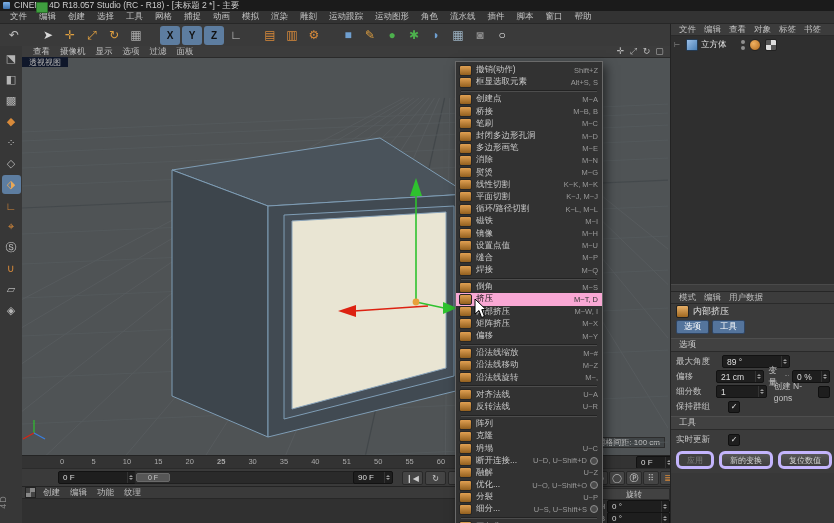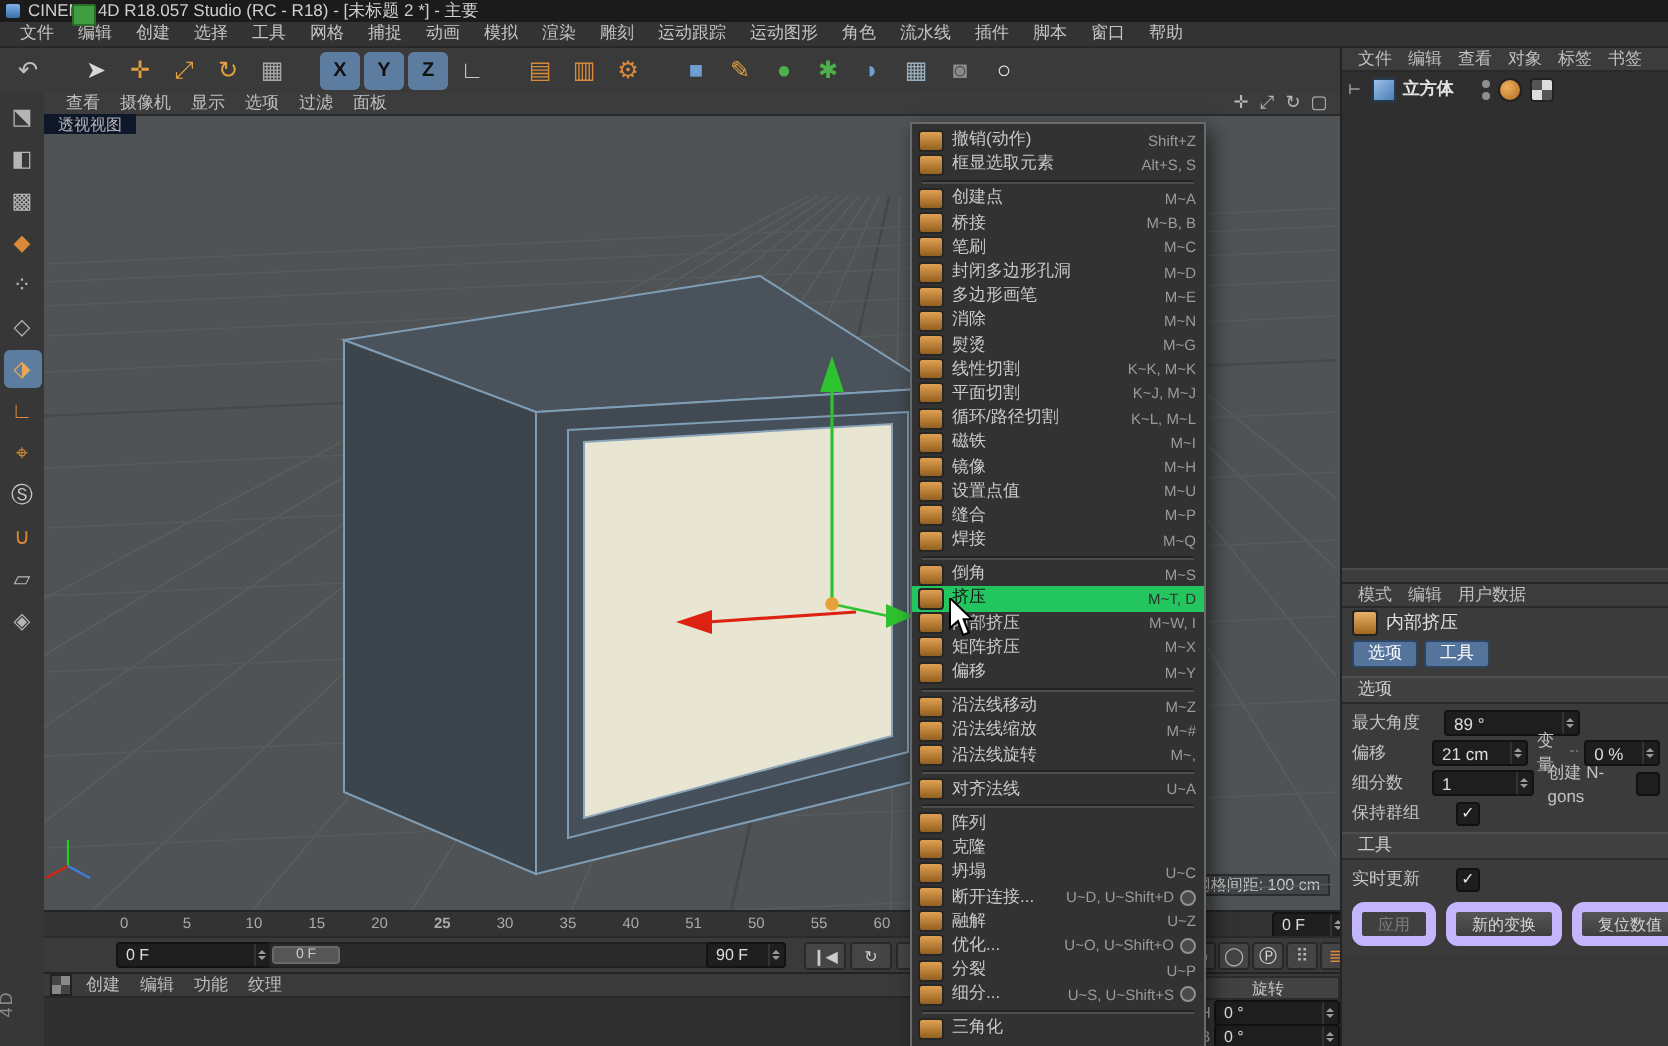--- a/index.html
+++ b/index.html
@@ -56,52 +56,52 @@
   #coordman{position:absolute;left:596px;top:486px;width:72px;bottom:0;background:#3a3a3a;border-top:1px solid #242424;padding:0 2px;}
   #coordhead{height:10px;background:#424242;border:1px solid #2c2c2c;color:#c8c8c8;font-size:8px;display:flex;align-items:center;justify-content:center;margin-top:1px;}
   .crow{display:flex;align-items:center;height:11px;margin-top:1px;font-size:8px;color:#c0c0c0;}
   .crow .cl{width:9px;text-align:center;flex:none;}
   .crow .ffield{flex:1;}
   
   #rightpanel{position:absolute;left:670px;top:24px;width:164px;bottom:0;background:#383838;border-left:1px solid #232323;z-index:2;}
   #ommenu,#ammenu{height:11px;background:#3c3c3c;border-bottom:1px solid #2a2a2a;display:flex;align-items:center;padding-left:4px;}
   #ommenu .om,#ammenu .am{padding:0 4px;font-size:8.5px;color:#bfbfbf;white-space:nowrap;}
   #ombody{height:246px;background:#2f2f2f;padding-top:2px;}
-  .obj{display:flex;align-items:center;height:13px;padding:0 3px;color:#e4e4e4;font-size:8.5px;font-weight:bold;}
+  .obj{display:flex;align-items:center;height:13px;padding:0 3px;color:#e4e4e4;font-size:8.5px;}
   .oicon{width:10px;height:10px;margin:0 3px 0 6px;background:linear-gradient(135deg,#9cc0e8,#4a7fb5);border:1px solid #243a52;border-radius:1px;flex:none;}
   .vdots{display:flex;flex-direction:column;gap:2px;margin-left:14px;}
   .vdots i{width:4px;height:4px;border-radius:50%;background:#8f8f8f;}
   .tag{width:10px;height:10px;border-radius:2px;margin-left:4px;border:1px solid #222;flex:none;}
   .tag.orange{background:radial-gradient(circle at 35% 35%,#f0b060,#b06a1e);border-radius:50%;}
   .tag.checker{background:conic-gradient(#ddd 0 25%,#555 0 50%,#ddd 0 75%,#555 0);}
   #splitter{height:6px;background:#3c3c3c;border-top:1px solid #4a4a4a;border-bottom:1px solid #262626;}
   #ambody{background:#3b3b3b;}
   #amtitle{display:flex;align-items:center;height:14px;padding-left:5px;color:#e0e0e0;}
   #amtoolicon{width:11px;height:11px;background:linear-gradient(#e8b068,#a06820);border:1px solid #222;border-radius:2px;margin-right:4px;}
   #amtabs{display:flex;padding:2px 0 2px 5px;}
   .tab{height:12px;padding:0 7px;background:#54749c;border:1px solid #2f4461;border-radius:2px;color:#fff;font-size:8.5px;display:flex;align-items:center;margin-right:3px;}
   .sect{height:12px;background:#414141;border-top:1px solid #4e4e4e;border-bottom:1px solid #2a2a2a;color:#cfcfcf;display:flex;align-items:center;padding-left:8px;font-size:8.5px;margin:2px 0;}
   .prow{display:flex;align-items:center;padding:0 5px;height:15px;font-size:8.5px;color:#c2c2c2;}
   .pl{width:46px;flex:none;white-space:nowrap;}
   .pfield{height:11px;background:#1e1e1e;border:1px solid #121212;border-radius:2px;color:#dedede;display:flex;align-items:center;padding-left:4px;font-size:8.5px;}
   .lead{flex:1;border-bottom:1px dotted #6a6a6a;margin:0 3px 3px 3px;min-width:4px;}
   .cb{width:10px;height:10px;background:#1e1e1e;border:1px solid #101010;border-radius:2px;display:flex;align-items:center;justify-content:center;color:#e8e8e8;font-size:8px;flex:none;}
   .cb.on::after{content:"✓";}
   #ambtns{display:flex;padding:4px 5px;gap:5px;}
-  .btn{height:12px;padding:0 8px;background:linear-gradient(#565656,#3f3f3f);border:5px solid #c4b5fd;border-radius:6px;color:#d5d5d5;font-size:8px;display:flex;align-items:center;white-space:nowrap;}
+  .btn{height:12px;padding:0 8px;background:linear-gradient(#565656,#3f3f3f);border:3px solid #c4b5fd;border-radius:6px;color:#d5d5d5;font-size:8px;display:flex;align-items:center;white-space:nowrap;}
   .btn.disabled{color:#7d7d7d;background:#404040;}
   
   #ctxmenu{position:absolute;left:455px;top:61px;width:146px;background:#323232;border:1px solid #6a6a6a;box-shadow:3px 4px 10px rgba(0,0,0,.55);z-index:10;padding:2px 0;}
   .mi{height:12.2px;display:flex;align-items:center;padding:0 4px 0 3px;color:#c9c9c9;font-size:8.5px;white-space:nowrap;}
   .mi .ic{width:11px;height:9px;margin-right:4px;background:linear-gradient(#e0a052,#93601f);border:1px solid #262626;border-radius:2px;flex:none;}
   .mi .lab{overflow:hidden;}
   .mi .sc{margin-left:auto;color:#9a9a9a;font-size:7.5px;padding-left:4px;}
   .mi .optdot{display:none;width:6px;height:6px;border:1px solid #909090;border-radius:50%;background:#4a4a4a;margin-left:3px;flex:none;}
   .mi.has-opt .optdot{display:block;}
-  .mi.hl{background:#22c55e;color:#141414;}
+  .mi.hl{background:#f9a8d4;color:#141414;}
   .mi.hl .sc{color:#333;}
   .mi.sep{height:5px;padding:0 5px;}
   .mi.sep::before{content:"";flex:1;height:0;border-top:1px solid #232323;border-bottom:1px solid #4d4d4d;}
   #cursor{position:absolute;left:474px;top:299px;z-index:20;}
 </style>
 </head>
 <body>
 
 <div id="app">
 
@@ -614,53 +614,59 @@
 
       <div class="mi sep">
         
         
         
         
       </div>
 
       <div class="mi">
         <span class="ic"></span>
+        <span class="lab">沿法线缩放</span>
+        <span class="sc">M~#</span>
+
+      </div>
+
+      <div class="mi">
+        <span class="ic"></span>
         <span class="lab">沿法线移动</span>
         <span class="sc">M~Z</span>
 
       </div>
 
       <div class="mi">
         <span class="ic"></span>
-        <span class="lab">沿法线缩放</span>
-        <span class="sc">M~#</span>
-
-      </div>
-
-      <div class="mi">
-        <span class="ic"></span>
         <span class="lab">沿法线旋转</span>
         <span class="sc">M~,</span>
 
       </div>
 
       <div class="mi sep">
         
         
         
         
       </div>
 
       <div class="mi">
         <span class="ic"></span>
         <span class="lab">对齐法线</span>
         <span class="sc">U~A</span>
 
       </div>
 
+      <div class="mi">
+        <span class="ic"></span>
+        <span class="lab">反转法线</span>
+        <span class="sc">U~R</span>
+
+      </div>
 
       <div class="mi sep">
         
         
         
         
       </div>
 
       <div class="mi">
         <span class="ic"></span>

